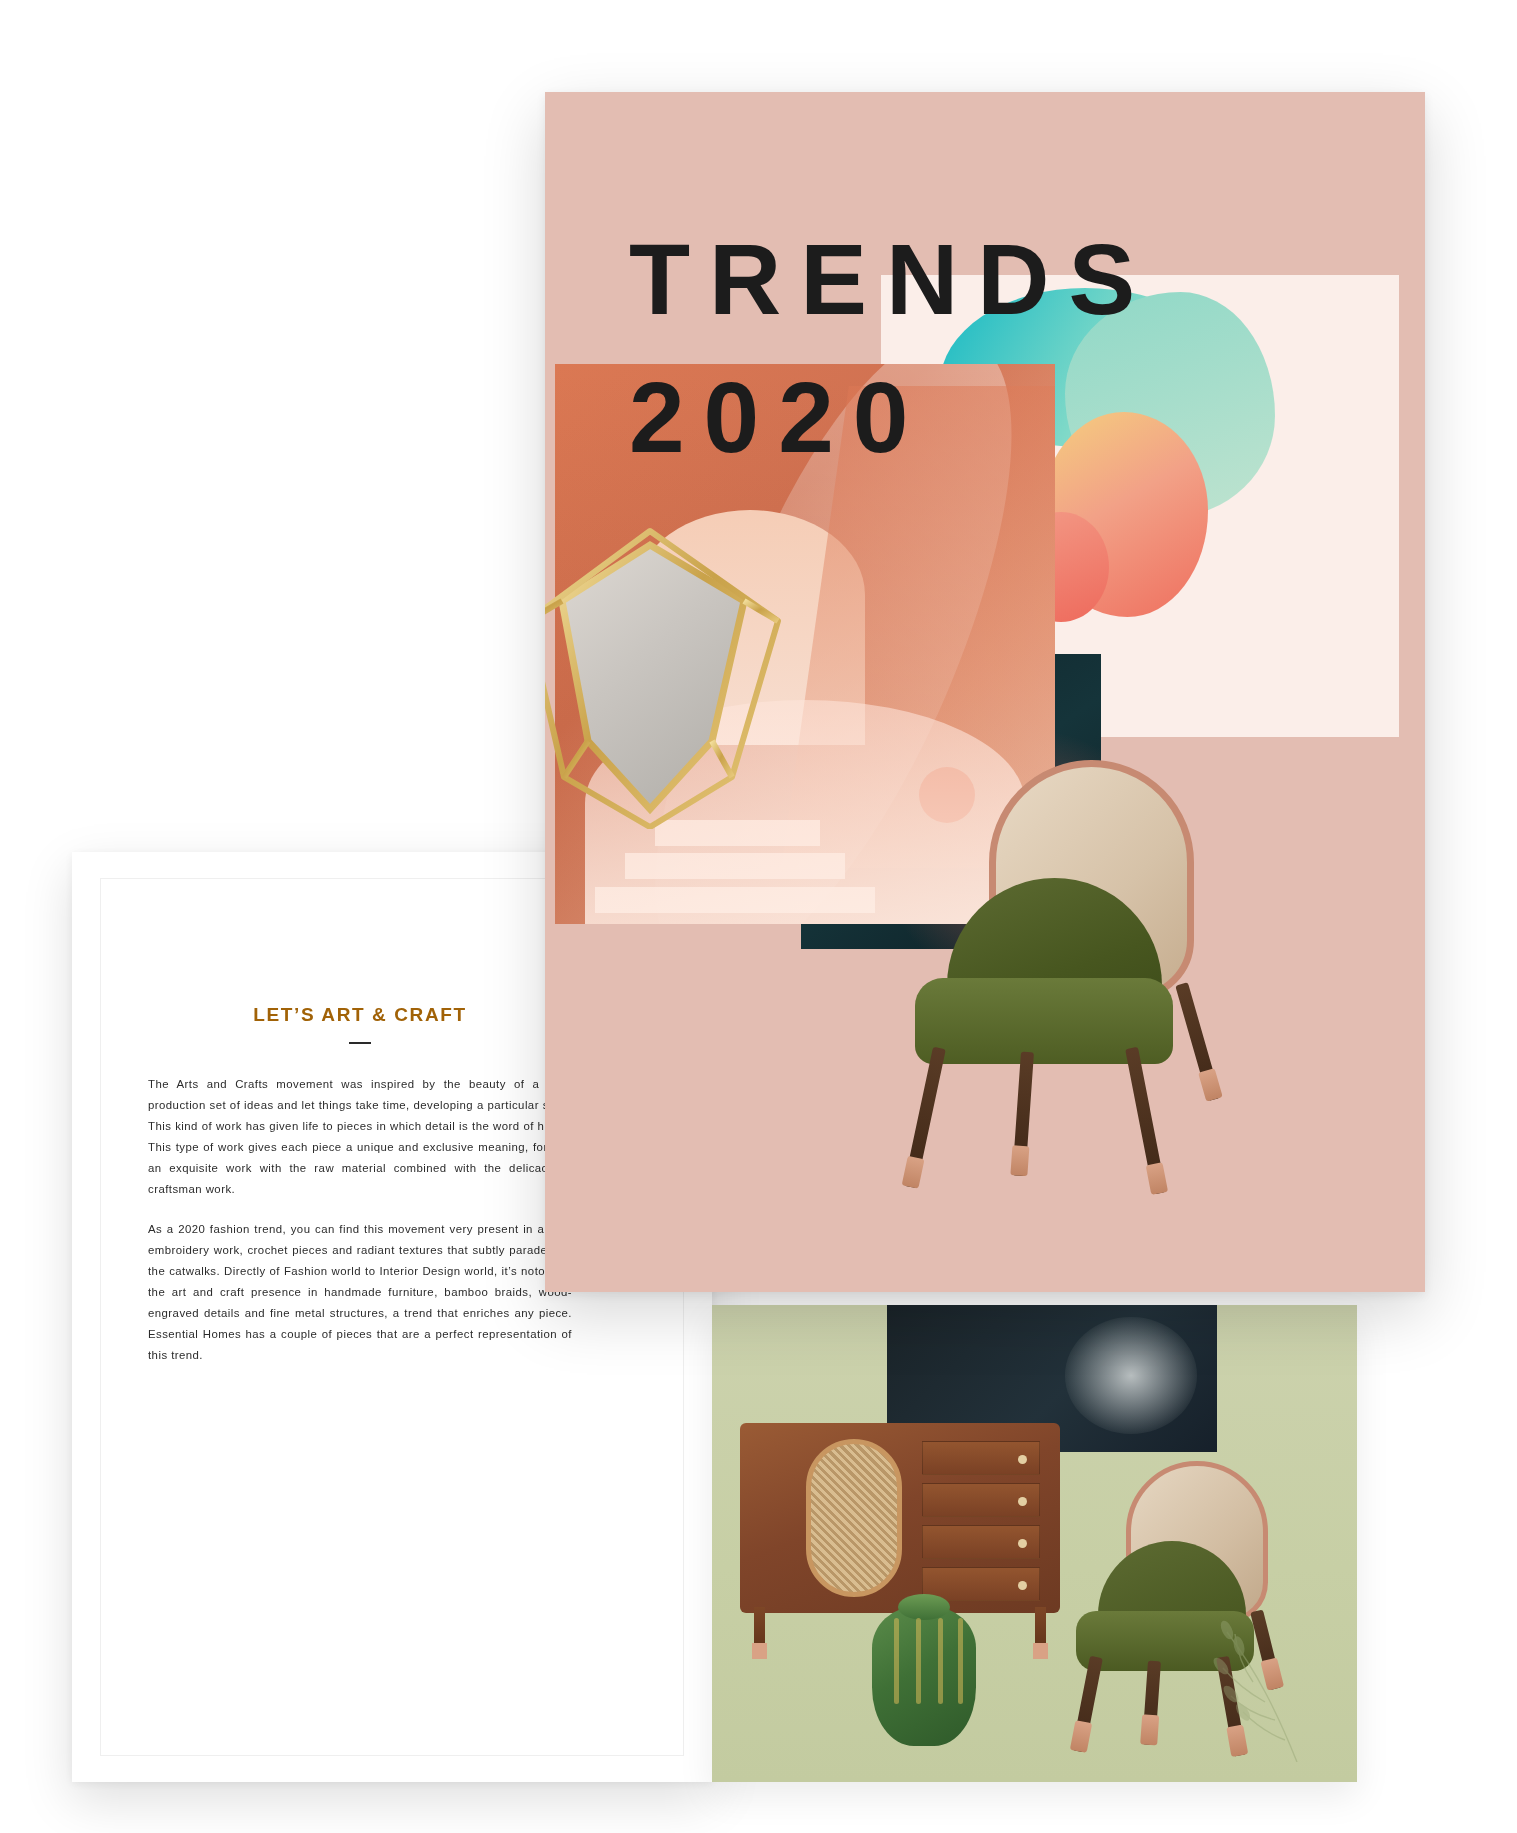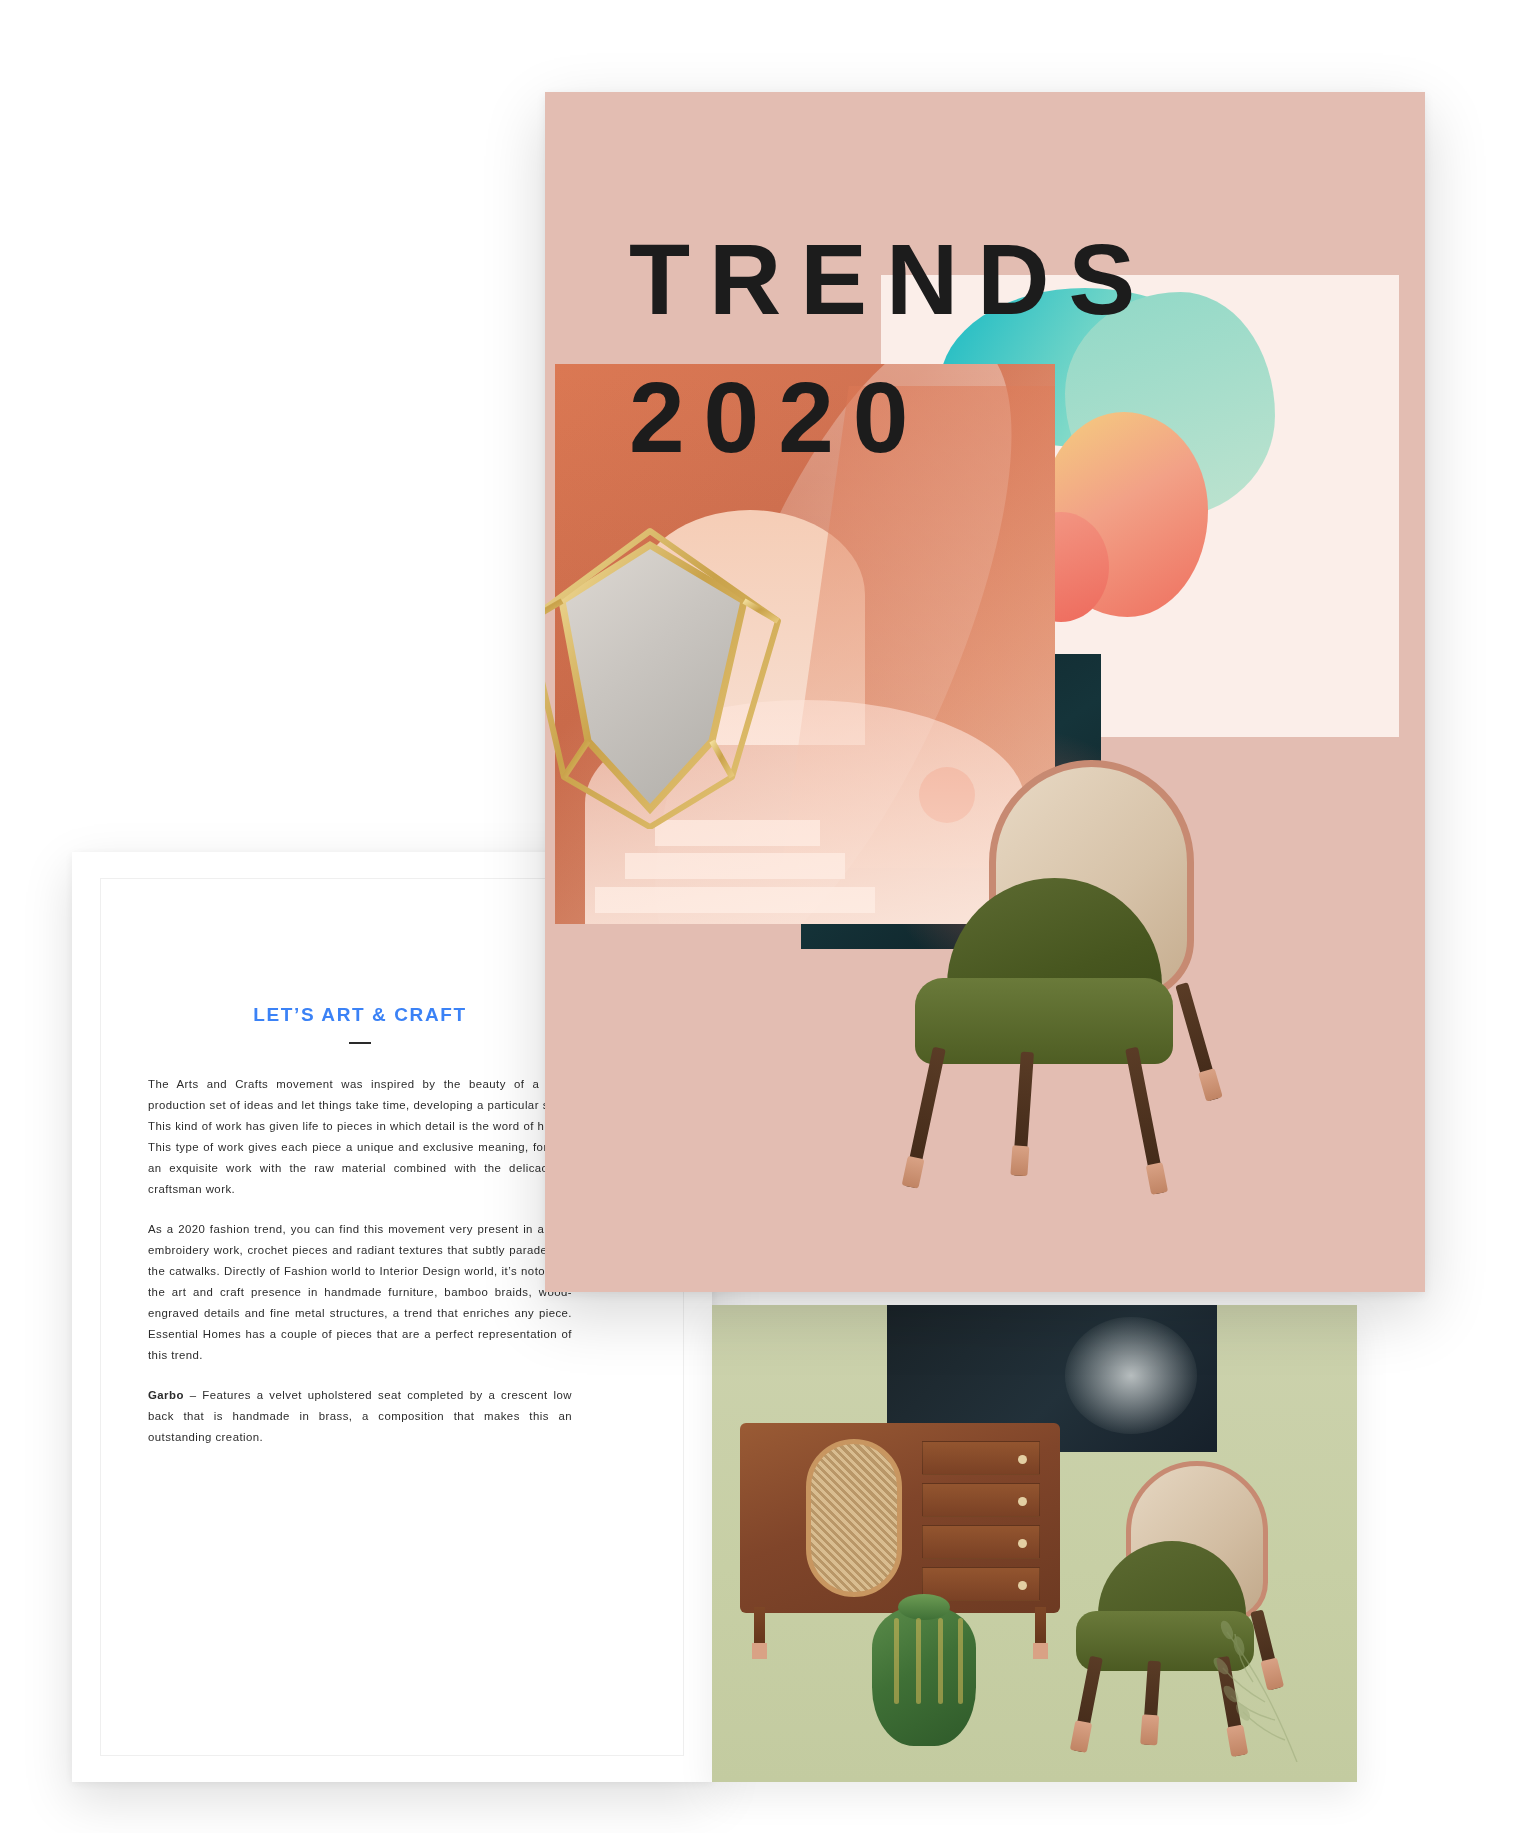--- a/index.html
+++ b/index.html
@@ -43,21 +43,21 @@
     position: absolute;
     left: 76px;
     top: 152px;
     width: 424px;
   }
   .article-title {
     font-size: 19px;
     letter-spacing: 1.6px;
     font-weight: bold;
     text-align: center;
-    color: #3b82f6;
+    color: #a16207;
     margin: 0;
   }
   .title-rule {
     width: 22px;
     height: 2px;
     background: #2a2a2a;
     margin: 16px auto 30px auto;
   }
   .article-content p {
     font-size: 11.4px;
@@ -415,25 +415,20 @@
 
   <div class="article-page">
     <div class="article-inner"></div>
     <div class="article-content">
       <h2 class="article-title">LET’S ART &amp; CRAFT</h2>
       <div class="title-rule"></div>
 
       <p>The Arts and Crafts movement was inspired by the beauty of a slow production set of ideas and let things take time, developing a particular style. This kind of work has given life to pieces in which detail is the word of honor. This type of work gives each piece a unique and exclusive meaning, for it is an exquisite work with the raw material combined with the delicacy of craftsman work.</p>
       <p>As a 2020 fashion trend, you can find this movement very present in all the embroidery work, crochet pieces and radiant textures that subtly paraded on the catwalks. Directly of Fashion world to Interior Design world, it’s notorious the art and craft presence in handmade furniture, bamboo braids, wood-engraved details and fine metal structures, a trend that enriches any piece. Essential Homes has a couple of pieces that are a perfect representation of this trend.</p>
 
-      <p>
-        <b>Garbo</b>
-        <span>–</span>
-        <span>Features a velvet upholstered seat completed by a crescent low back that is handmade in brass, a composition that makes this an outstanding creation.</span>
-      </p>
 
     </div>
   </div>
 
   <div class="scene">
     <div class="scene-dark-panel"></div>
 
     <div class="sideboard">
       <div class="cane"></div>
       <div class="drawer" style="top:18px">

